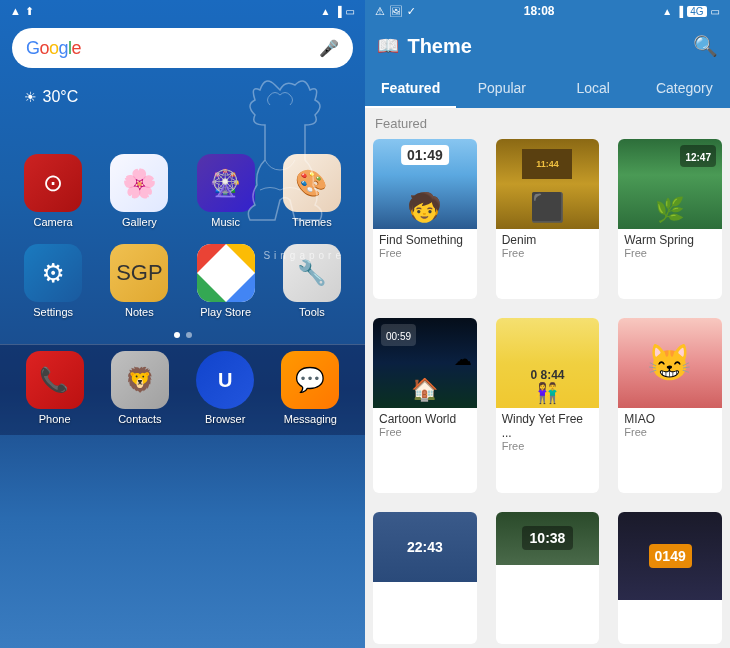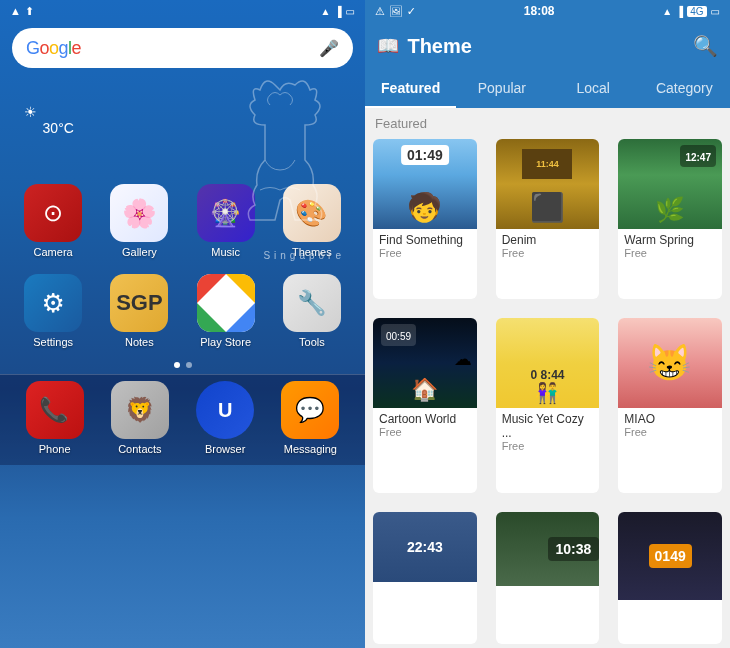--- a/index.html
+++ b/index.html
@@ -107,23 +107,22 @@
 
     .weather-info {
       display: flex;
       align-items: center;
       gap: 6px;
       margin-top: 4px;
       padding-left: 4px;
     }
 
     .weather-temp {
-      font-size: 14px;
-      color: white;
-      margin-top: 32px;
+      font-size: 16px;
+      color: white;
     }
 
     .singapore-text {
       position: absolute;
       right: 20px;
       top: 250px;
       font-size: 10px;
       color: rgba(255,255,255,0.6);
       letter-spacing: 4px;
       margin-left: 41px;
@@ -501,21 +500,21 @@
 
   <div class="app-grid" style="margin-top:0;">
     <div class="app-item">
       <div class="app-icon settings-icon">
         <span style="color:white;font-size:26px;">⚙</span>
       </div>
       <span class="app-label">Settings</span>
     </div>
     <div class="app-item">
       <div class="app-icon notes-icon">
-        <span style="font-size:22px;font-weight:bold;color:#333;">SGP</span>
+        <span style="font-size:22px;font-weight:normal;color:#333;">SGP</span>
       </div>
       <span class="app-label">Notes</span>
     </div>
     <div class="app-item">
       <div class="app-icon playstore-icon" style="position:relative;overflow:hidden;">
         <div class="playstore-triangle-green"></div>
         <div class="playstore-triangle-red"></div>
         <div class="playstore-triangle-yellow"></div>
         <div class="playstore-triangle-blue"></div>
         <div style="position:absolute;left:50%;top:50%;transform:translate(-40%,-50%);width:0;height:0;border-top:14px solid transparent;border-bottom:14px solid transparent;border-left:20px solid white;z-index:10;"></div>
@@ -647,21 +646,21 @@
         <div class="theme-price">Free</div>
       </div>
     </div>
 
     <div class="theme-card">
       <div class="thumb-windy" style="height:90px;position:relative;background:linear-gradient(180deg,#f5e070,#f0d040,#f0c830);">
         <div style="position:absolute;top:6px;left:50%;transform:translateX(-50%);font-size:12px;font-weight:bold;color:#333;margin-top:44px;">0 8:44</div>
         <div style="position:absolute;bottom:3px;left:50%;transform:translateX(-50%);font-size:20px;">👫</div>
       </div>
       <div class="theme-info">
-        <div class="theme-name">Music Yet Cozy ...</div>
+        <div class="theme-name">Windy Yet Free ...</div>
         <div class="theme-price">Free</div>
       </div>
     </div>
 
     <div class="theme-card">
       <div class="thumb-miao" style="height:90px;position:relative;background:linear-gradient(180deg,#f8c8c0,#e89090,#d06060);">
         <div style="position:absolute;top:50%;left:50%;transform:translate(-50%,-50%);font-size:36px;">😸</div>
       </div>
       <div class="theme-info">
         <div class="theme-name">MIAO</div>
@@ -673,21 +672,21 @@
       <div style="height:70px;background:linear-gradient(180deg,#3a5a8a,#2a4a7a);position:relative;display:flex;align-items:center;justify-content:center;">
         <span style="color:white;font-size:14px;font-weight:bold;">22:43</span>
       </div>
       <div class="theme-info">
         <div class="theme-name"></div>
         <div class="theme-price"></div>
       </div>
     </div>
 
     <div class="theme-card">
-      <div style="height:74px;background:linear-gradient(180deg,#2a4a2a,#4a6a4a);position:relative;display:flex;align-items:center;justify-content:flex-end;">
+      <div style="height:53px;background:linear-gradient(180deg,#2a4a2a,#4a6a4a);position:relative;display:flex;align-items:center;justify-content:center;">
         <div style="background:rgba(0,0,0,0.4);border-radius:4px;padding:3px 8px;">
           <span style="color:white;font-size:14px;font-weight:bold;">10:38</span>
         </div>
       </div>
       <div class="theme-info">
         <div class="theme-name"></div>
         <div class="theme-price"></div>
       </div>
     </div>
 

